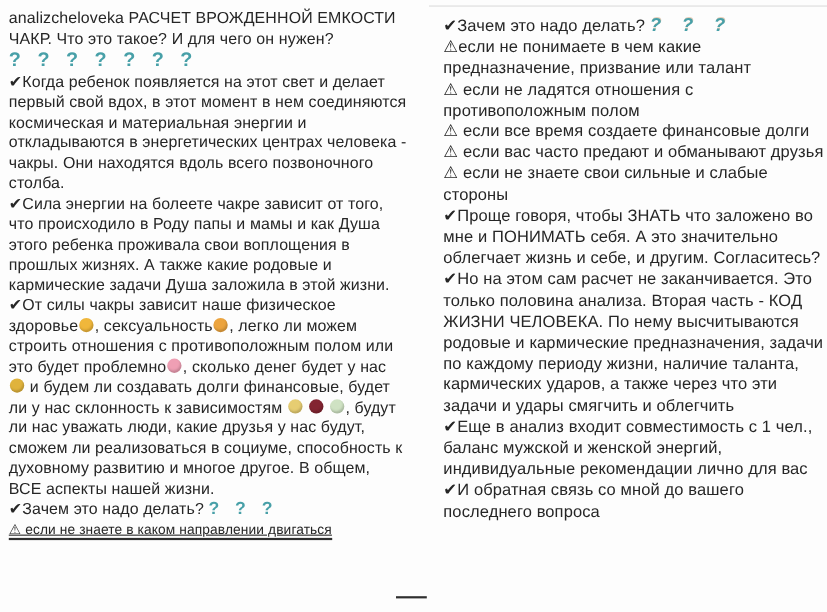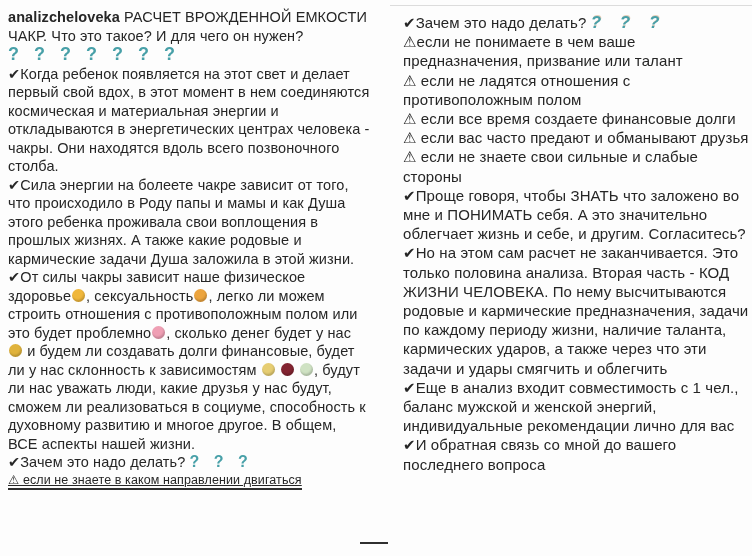--- a/index.html
+++ b/index.html
@@ -14,21 +14,21 @@
   .col{box-sizing:border-box;}
   .col-left{
     width:376px;padding:8px 6px 0 8px;
     font-size:14.5px;line-height:18.5px;letter-spacing:0.1px;
   }
   .col-right{
     width:376px;padding:13px 2px 0 27px;
     font-size:15px;line-height:19.2px;letter-spacing:0.1px;
   }
   .block{margin:0;word-wrap:break-word;}
-  .bold{font-weight:bold;margin-top:46px;}
+  .bold{font-weight:normal;margin-top:46px;}
   .q{color:var(--q,#48a0a8);font-weight:bold;}
   .q-row{font-size:18px;letter-spacing:5px;line-height:18px;}
   .q-mid{font-size:16px;letter-spacing:5px;}
   .q-it{font-style:italic;font-size:17px;letter-spacing:7px;text-shadow:0.5px -1px 0 rgba(190,120,60,0.35);}
   .small{font-size:12.5px;line-height:17px;text-decoration:underline;}
   .underline span[data-name="caption-text"]{
     border-bottom:2px solid var(--ul,#2f2f2f);
     padding-bottom:1px;
   }
   .emoji-dot{
@@ -53,21 +53,21 @@
       <div class="block" data-name="caption-paragraph"><span class="bold" data-name="username-link">analizcheloveka</span><span data-name="caption-text"> РАСЧЕТ ВРОЖДЕННОЙ ЕМКОСТИ ЧАКР. Что это такое? И для чего он нужен?</span></div>
       <div class="block" data-name="caption-paragraph"><span class="q q-row" data-name="question-marks">? ? ? ? ? ? ?</span></div>
       <div class="block" data-name="caption-paragraph"><span data-name="caption-text">✔Когда ребенок появляется на этот свет и делает первый свой вдох, в этот момент в нем соединяются космическая и материальная энергии и откладываются в энергетических центрах человека - чакры. Они находятся вдоль всего позвоночного столба.</span></div>
       <div class="block" data-name="caption-paragraph"><span data-name="caption-text">✔Сила энергии на болеете чакре зависит от того, что происходило в Роду папы и мамы и как Душа этого ребенка проживала свои воплощения в прошлых жизнях. А также какие родовые и кармические задачи Душа заложила в этой жизни.</span></div>
       <div class="block" data-name="caption-paragraph"><span data-name="caption-text">✔От силы чакры зависит наше физическое здоровье</span><span class="emoji-dot" data-name="flexed-biceps-emoji" style="background: rgb(240, 183, 59);"></span><span data-name="caption-text">, сексуальность</span><span class="emoji-dot" data-name="person-face-emoji" style="background: rgb(236, 164, 62);"></span><span data-name="caption-text">, легко ли можем строить отношения с противоположным полом или это будет проблемно</span><span class="emoji-dot" data-name="couple-emoji" style="background: rgb(239, 159, 180);"></span><span data-name="caption-text">, сколько денег будет у нас </span><span class="emoji-dot" data-name="money-bag-emoji" style="background: rgb(224, 179, 60);"></span><span data-name="caption-text"> и будем ли создавать долги финансовые, будет ли у нас склонность к зависимостям </span><span class="emoji-dot" data-name="beer-emoji" style="background: rgb(230, 205, 114);"></span><span data-name="caption-text"> </span><span class="emoji-dot" data-name="wine-glass-emoji" style="background: rgb(131, 36, 49);"></span><span data-name="caption-text"> </span><span class="emoji-dot" data-name="cocktail-glass-emoji" style="background: rgb(207, 226, 195);"></span><span data-name="caption-text">, будут ли нас уважать люди, какие друзья у нас будут, сможем ли реализоваться в социуме, способность к духовному развитию и многое другое. В общем, ВСЕ аспекты нашей жизни.</span></div>
       <div class="block" data-name="caption-paragraph"><span data-name="caption-text">✔Зачем это надо делать? </span><span class="q q-mid" data-name="question-marks">? ? ?</span></div>
       <div class="block small underline" data-name="caption-paragraph"><span data-name="caption-text">⚠ если не знаете в каком направлении двигаться</span></div>
     </div>
   <div class="col col-right" id="col-right" data-name="caption-column-right">
       <div class="block" data-name="caption-paragraph"><span data-name="caption-text">✔Зачем это надо делать? </span><span class="q q-it" data-name="question-marks">? ? ?</span></div>
-      <div class="block" data-name="caption-paragraph"><span data-name="caption-text">⚠если не понимаете в чем ваше предназначения, призвание или талант</span></div>
+      <div class="block" data-name="caption-paragraph"><span data-name="caption-text">⚠если не понимаете в чем какие предназначение, призвание или талант</span></div>
       <div class="block" data-name="caption-paragraph"><span data-name="caption-text">⚠ если не ладятся отношения с противоположным полом</span></div>
       <div class="block" data-name="caption-paragraph"><span data-name="caption-text">⚠ если все время создаете финансовые долги</span></div>
       <div class="block" data-name="caption-paragraph"><span data-name="caption-text">⚠ если вас часто предают и обманывают друзья</span></div>
       <div class="block" data-name="caption-paragraph"><span data-name="caption-text">⚠ если не знаете свои сильные и слабые стороны</span></div>
       <div class="block" data-name="caption-paragraph"><span data-name="caption-text">✔Проще говоря, чтобы ЗНАТЬ что заложено во мне и ПОНИМАТЬ себя. А это значительно облегчает жизнь и себе, и другим. Согласитесь?</span></div>
       <div class="block" data-name="caption-paragraph"><span data-name="caption-text">✔Но на этом сам расчет не заканчивается. Это только половина анализа. Вторая часть - КОД ЖИЗНИ ЧЕЛОВЕКА. По нему высчитываются родовые и кармические предназначения, задачи по каждому периоду жизни, наличие таланта, кармических ударов, а также через что эти задачи и удары смягчить и облегчить</span></div>
       <div class="block" data-name="caption-paragraph"><span data-name="caption-text">✔Еще в анализ входит совместимость с 1 чел., баланс мужской и женской энергий, индивидуальные рекомендации лично для вас</span></div>
       <div class="block" data-name="caption-paragraph"><span data-name="caption-text">✔И обратная связь со мной до вашего последнего вопроса</span></div>
     </div>
 </div>

